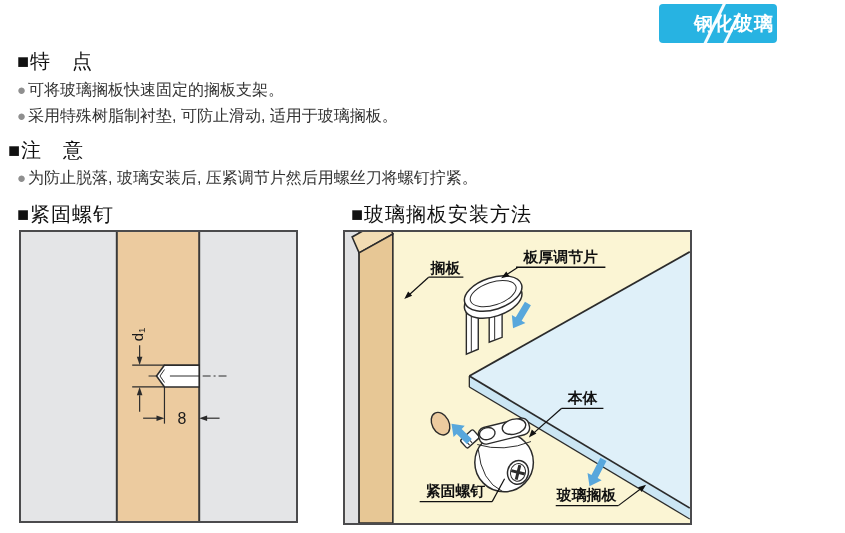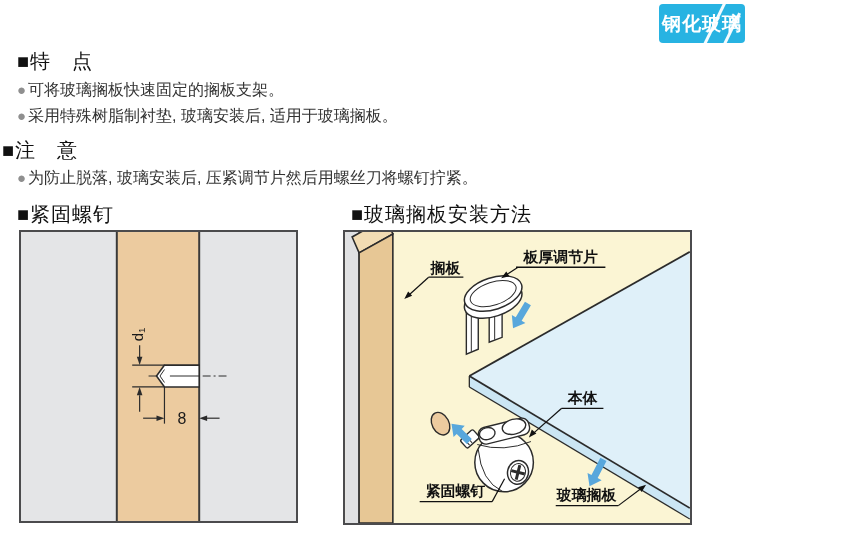--- a/index.html
+++ b/index.html
@@ -2,21 +2,21 @@
 <html style="--c-badge_bg: #27B3E2; --c-arrow_blue: #58A7DC; --c-wood: #ECCB9F; --c-wood_front: #E7C795; --c-wood_top: #F2DCB3; --c-glass_top: #DFF0F9; --c-glass_edge: #CBE6F4; --c-cream_bg: #FBF5D4; --c-panel_gray: #E4E5E7; --c-strip_gray: #E0E1E3;"><head>
 <meta charset="utf-8">
 <style>
   html,body{margin:0;padding:0;background:#fff;}
   body{width:845px;height:533px;position:relative;overflow:hidden;
        font-family:"Liberation Sans","DejaVu Sans",sans-serif;color:#1a1a1a;}
   .abs{position:absolute;}
 
   
   .badge{left:659px;top:4px;width:86px;height:39px;background:var(--c-badge_bg,#27B3E2);
-         border-radius:4px;overflow:hidden;display:flex;align-items:center;justify-content:center;}
+         border-radius:4px;overflow:hidden;display:flex;align-items:center;justify-content:center;padding-left:32px;}
   .badge-text{color:#fff;font-size:19px;font-weight:bold;letter-spacing:1px;position:relative;z-index:2;}
   .badge .stripe{position:absolute;width:3px;height:60px;background:rgba(255,255,255,.95);
                  top:-10px;transform:rotate(26deg);z-index:1;}
   .stripe.s1{left:54px;} .stripe.s2{left:66px;top:6px;}
 
   
   .h1{font-size:20px;font-weight:normal;letter-spacing:1px;color:#111;}
   .bullet{display:flex;align-items:flex-start;font-size:16px;color:#333;line-height:1.25;}
   .bullet .dot{color:#8f8f8f;font-size:15px;margin-right:2px;line-height:1.35;}
 
@@ -62,24 +62,24 @@
   <span class="badge-text">钢化玻璃</span>
 </div>
 
 <div class="abs h1" style="left:17px;top:48px;">■特　点</div>
 <div class="abs bullet" style="left:17px;top:80px;">
   <span class="dot">●</span>
   <span>可将玻璃搁板快速固定的搁板支架。</span>
 </div>
 <div class="abs bullet" style="left:17px;top:106px;">
   <span class="dot">●</span>
-  <span>采用特殊树脂制衬垫, 玻璃安装后, 适用于玻璃搁板。</span>
-</div>
-
-<div class="abs h1" style="left:2px;top:137px;">■注　意</div>
+  <span>采用特殊树脂制衬垫, 可防止滑动, 适用于玻璃搁板。</span>
+</div>
+
+<div class="abs h1" style="left:8px;top:137px;">■注　意</div>
 <div class="abs bullet" style="left:17px;top:168px;">
   <span class="dot">●</span>
   <span>为防止脱落, 玻璃安装后, 压紧调节片然后用螺丝刀将螺钉拧紧。</span>
 </div>
 
 <div class="abs h1" style="left:17px;top:201px;">■紧固螺钉</div>
 <div class="abs h1" style="left:344px;top:201px;margin-left:7px;">■玻璃搁板安装方法</div>
 
 <div class="abs diagbox box-left">
   <svg width="275" height="289" viewBox="0 0 277 291">

